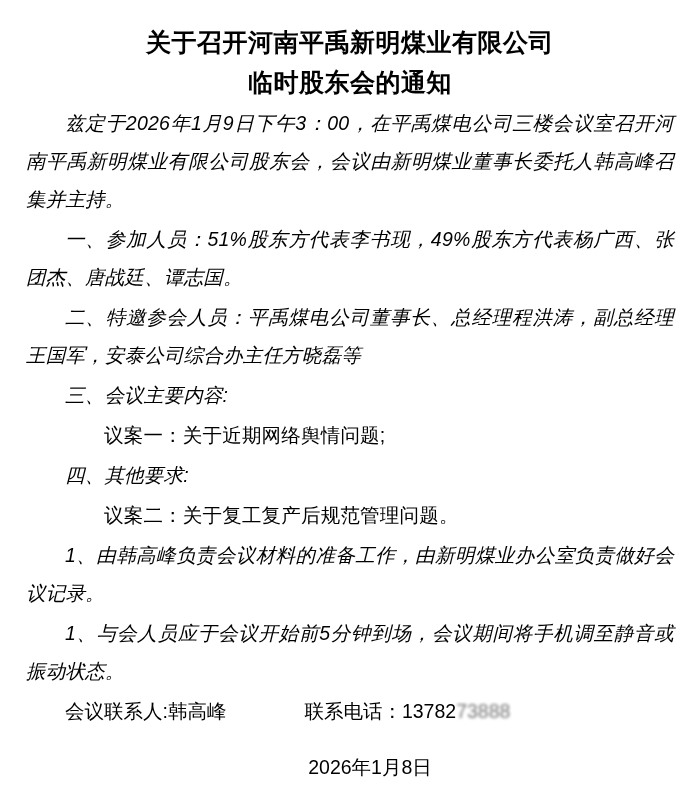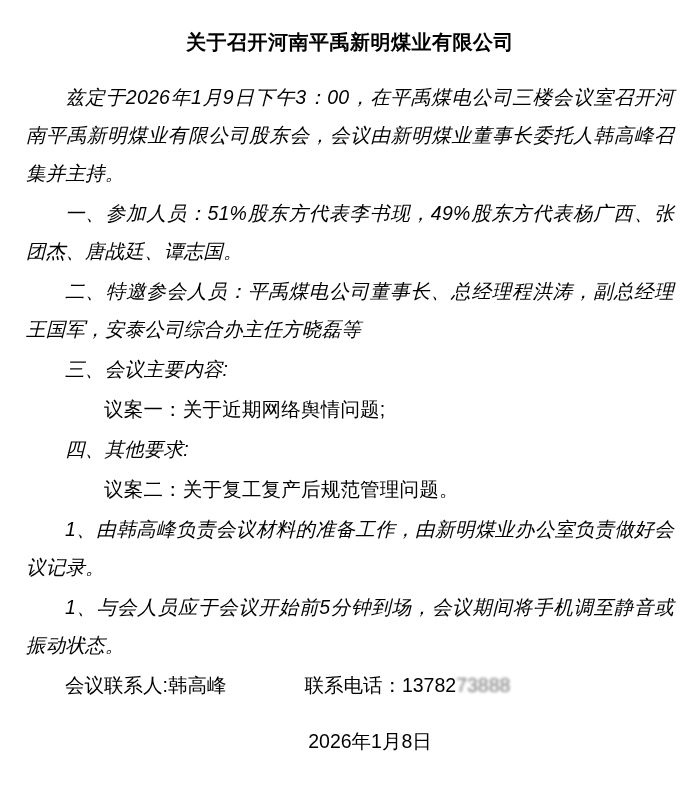--- a/index.html
+++ b/index.html
@@ -17,25 +17,25 @@
   .page {
     width: 700px;
     height: 801px;
     box-sizing: border-box;
     padding: 18px 26px 10px 26px;
     position: relative;
   }
   .title-block {
     text-align: center;
     font-weight: bold;
-    font-size: 20px;
+    font-size: 25px;
     line-height: 40px;
     letter-spacing: 0.5px;
     margin-top: 4px;
-    margin-bottom: 16px;
+    margin-bottom: 2px;
   }
   .title-line {
     display: block;
     white-space: nowrap;
   }
   .para {
     font-size: 19.5px;
     line-height: 38px;
     text-align: justify;
     text-justify: inter-ideograph;
@@ -78,20 +78,21 @@
     margin-top: 18px;
   }
 </style>
 </head>
 <body>
 
 <div class="page">
 
   <div class="title-block">
     <span class="title-line">关于召开河南平禹新明煤业有限公司</span>
+    <span class="title-line">临时股东会的通知</span>
   </div>
 
   <p class="para indent2">兹定于2026年1月9日下午3：00，在平禹煤电公司三楼会议室召开河南平禹新明煤业有限公司股东会，会议由新明煤业董事长委托人韩高峰召集并主持。</p>
 
   <p class="para indent2">一、参加人员：51%股东方代表李书现，49%股东方代表杨广西、张团杰、唐战廷、谭志国。</p>
 
   <p class="para indent2">二、特邀参会人员：平禹煤电公司董事长、总经理程洪涛，副总经理王国军，安泰公司综合办主任方晓磊等</p>
 
   <p class="para indent2">三、会议主要内容:</p>
 

